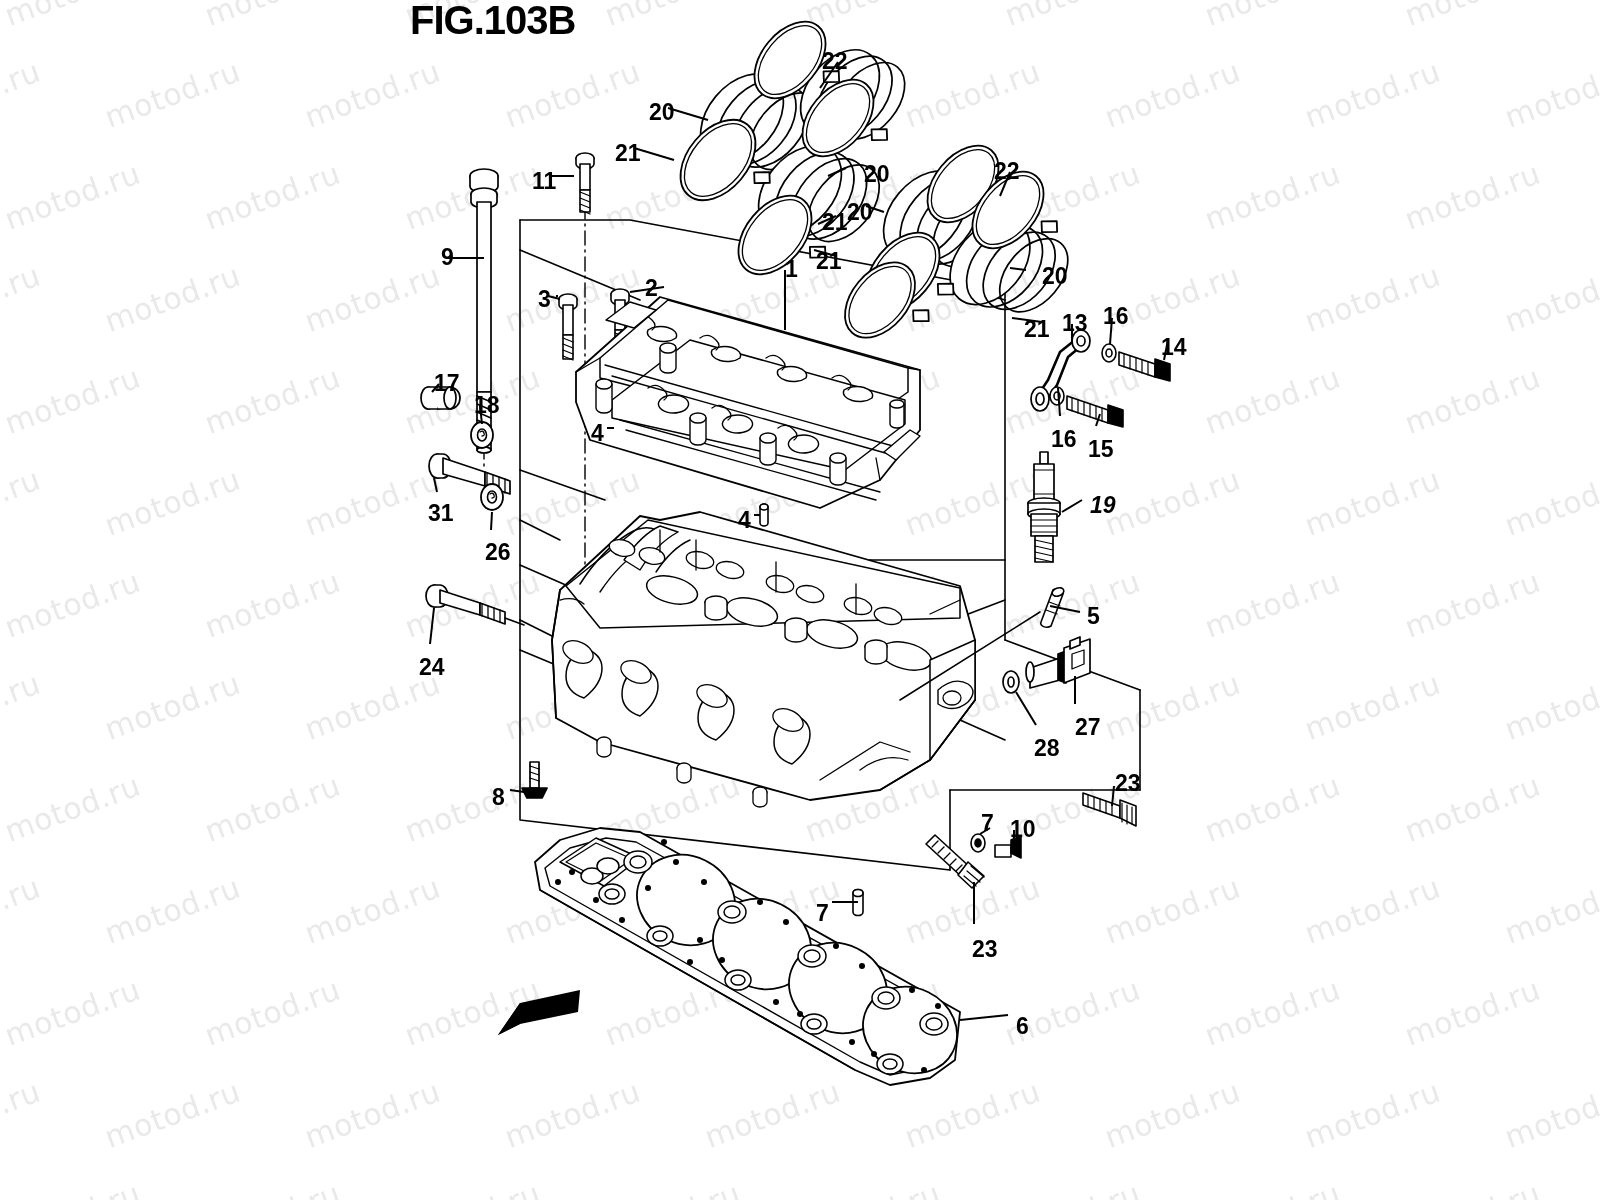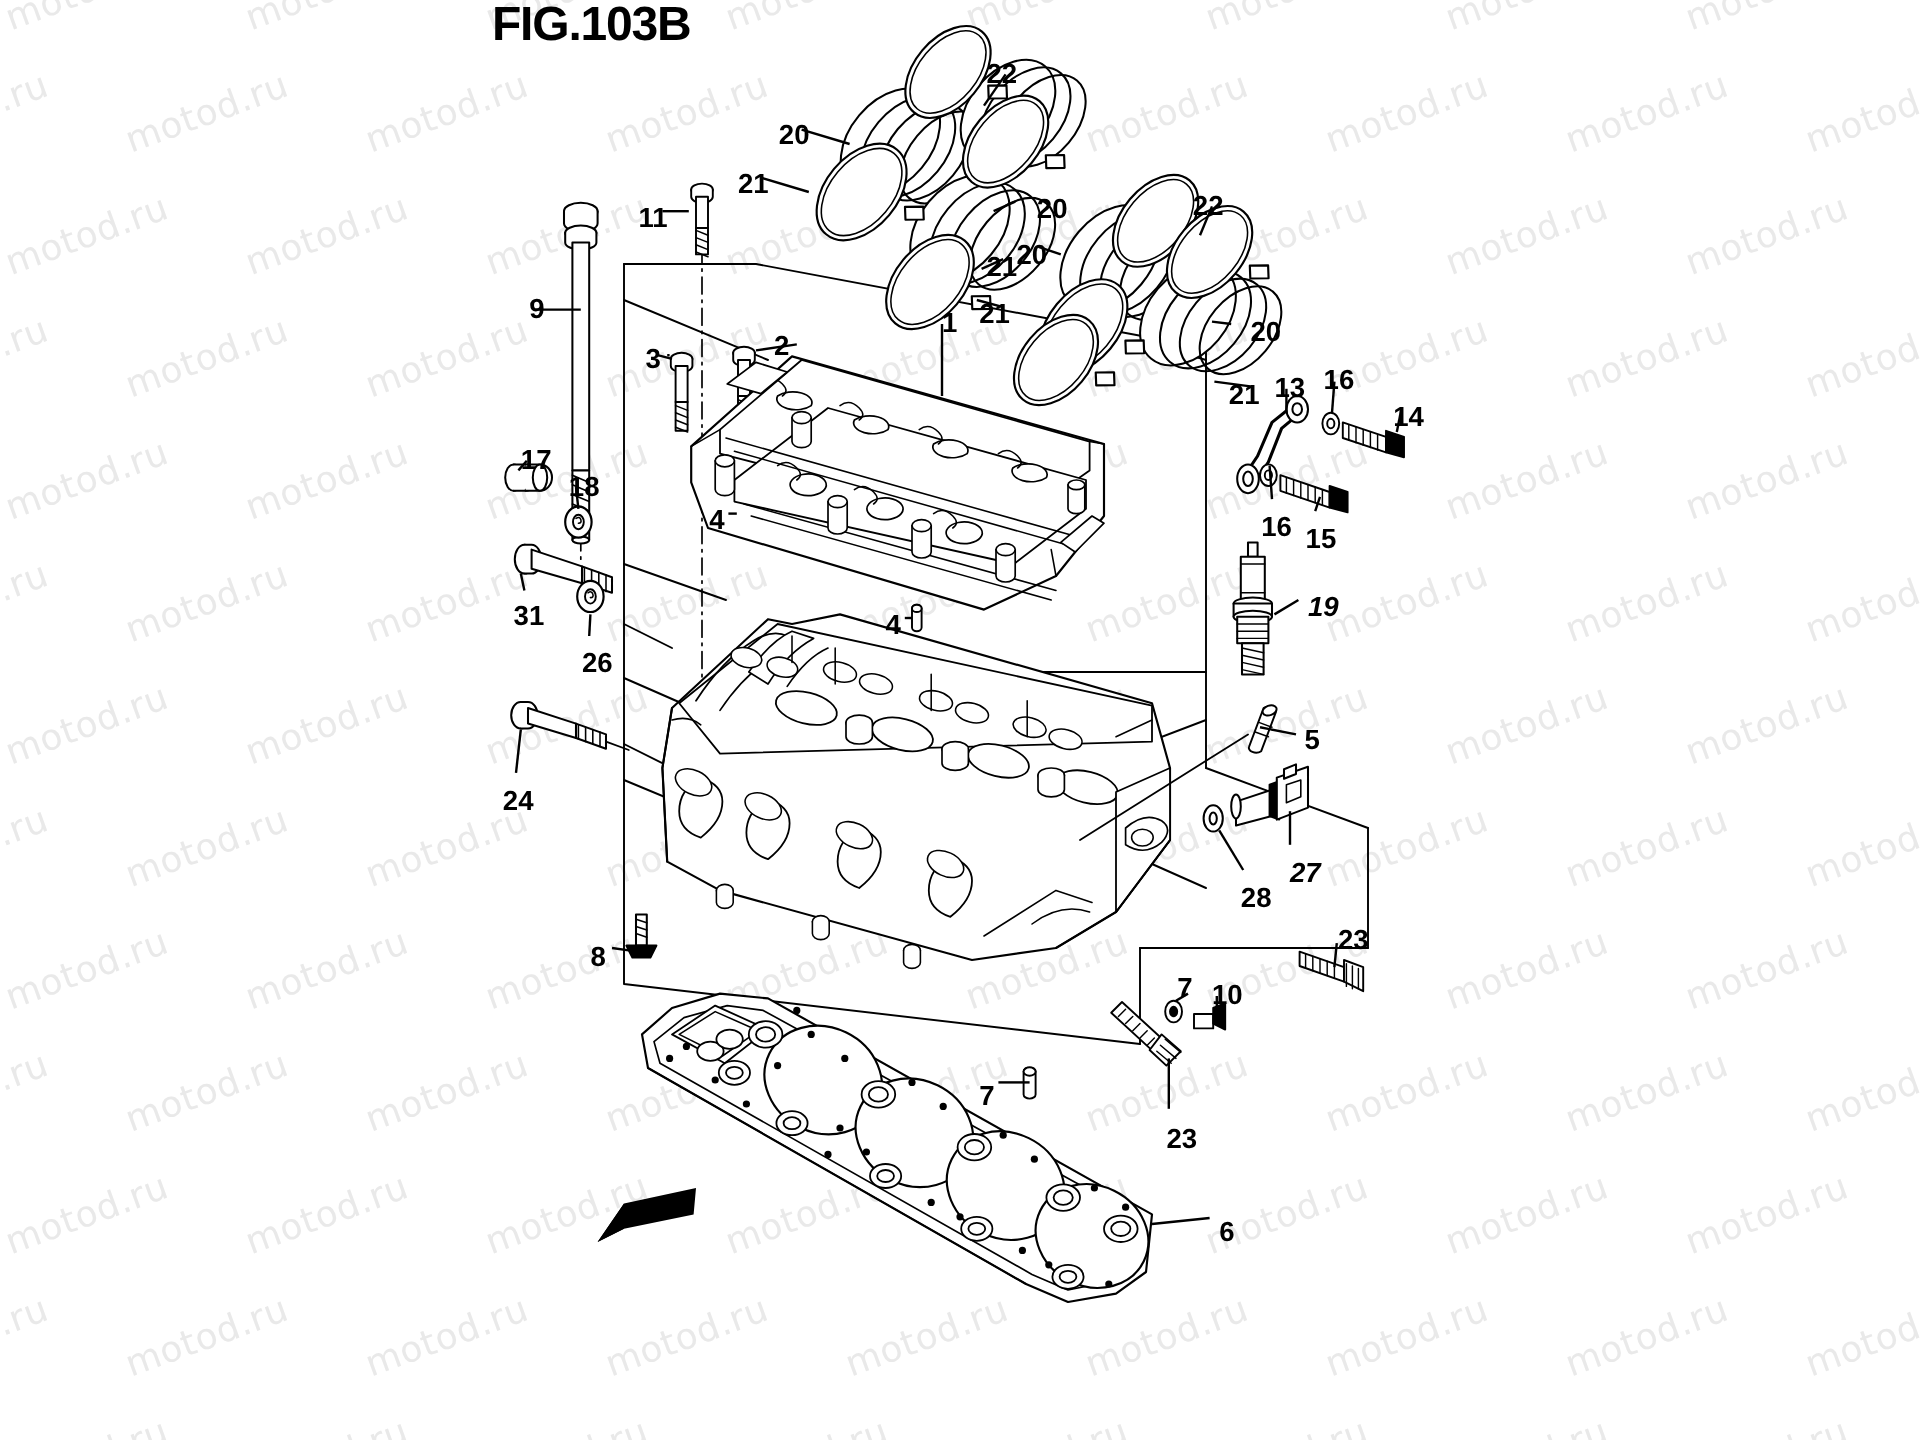--- a/index.html
+++ b/index.html
@@ -811,20 +811,20 @@
       <div class="cal" style="left: 822px; top: 211px;">21</div>
       <div class="cal" style="left: 816px; top: 250px;">21</div>
       <div class="cal" style="left: 1024px; top: 318px;">21</div>
       <div class="cal" style="left: 822px; top: 50px;">22</div>
       <div class="cal" style="left: 994px; top: 160px;">22</div>
       <div class="cal" style="left: 1115px; top: 772px;">23</div>
       <div class="cal" style="left: 972px; top: 938px;">23</div>
       <div class="cal" style="left: 419px; top: 656px;">24</div>
       <div class="cal" style="left: 428px; top: 502px;">31</div>
       <div class="cal" style="left: 485px; top: 541px;">26</div>
-      <div class="cal" style="left: 1075px; top: 716px; font-style: italic;">27</div>
+      <div class="cal" style="left: 1075px; top: 716px;">27</div>
       <div class="cal" style="left: 1034px; top: 737px;">28</div>
     </div>
 
   <div class="fwdtxt" style="left:531px;top:1022px;">FWD</div>
 
 
 </div>
 
 </body></html>

